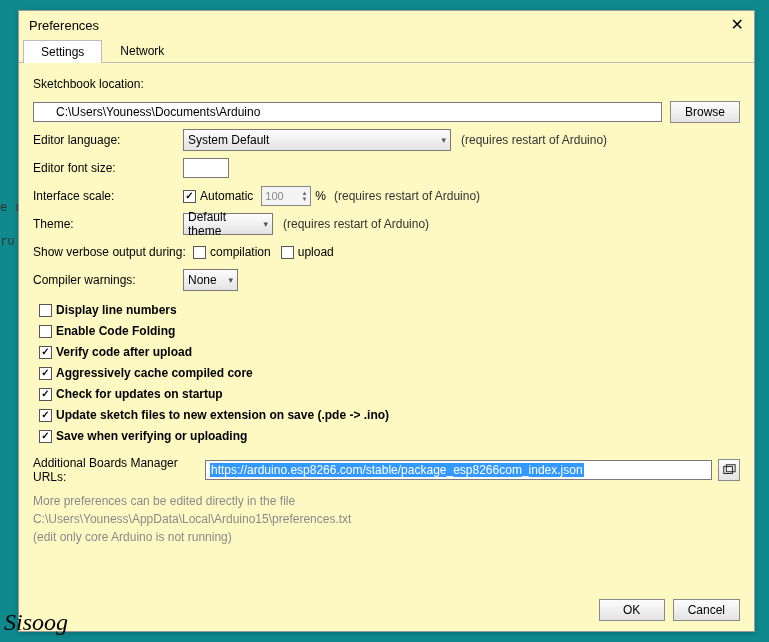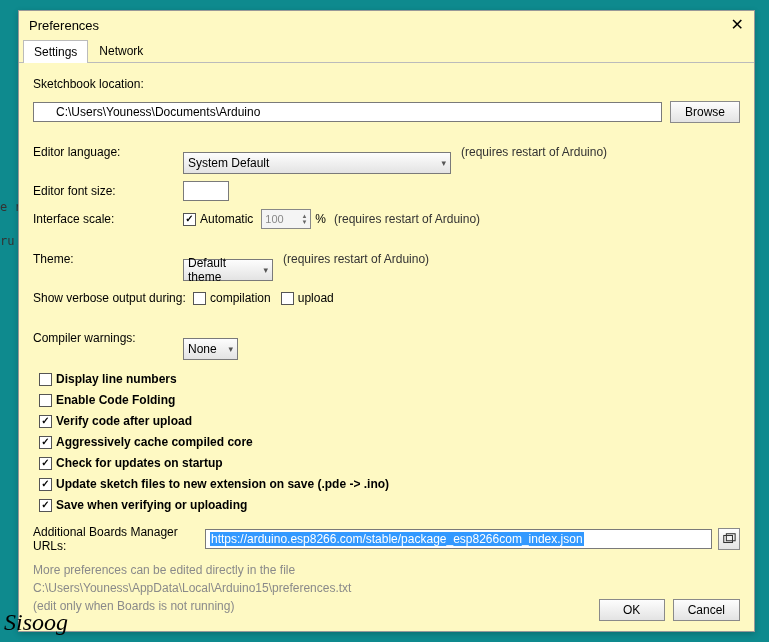--- a/index.html
+++ b/index.html
@@ -1,27 +1,27 @@
 <!DOCTYPE html>
 <html><head>
 <meta charset="utf-8">
 <style>
 * { box-sizing: border-box; margin: 0; padding: 0; }
 body { font-family: "Segoe UI", Arial, sans-serif; font-size: 12px; background: #0e8a8e; width: 769px; height: 642px; position: relative; color: #000; }
 .window { position: absolute; top: 10px; left: 18px; width: 737px; height: 622px; background: #fef9c3; border: 1px solid #999; box-shadow: 0 2px 6px rgba(0,0,0,0.2); }
 .titlebar { display: flex; justify-content: space-between; align-items: center; padding: 6px 10px 6px 10px; font-size: 13px; }
 .close-icon { font-size: 16px; line-height: 1; cursor: default; }
 .tabs { display: flex; border-bottom: 1px solid #bbb; padding: 0 4px; }
-.tab { padding: 4px 10px; border: 1px solid transparent; border-bottom: none; font-size: 12px; cursor: default; }
+.tab { padding: 4px 17px; border: 1px solid transparent; border-bottom: none; font-size: 12px; cursor: default; }
 .tab.active { border-color: #bbb; background: #fff; position: relative; top: 1px; }
 .content { padding: 10px 14px; }
 .row { display: flex; align-items: center; margin-bottom: 6px; min-height: 22px; }
 .label { width: 150px; }
 .input-text { border: 1px solid #7a7a7a; padding: 2px 22px; font-family: inherit; font-size: 12px; height: 20px; }
-.select { border: 1px solid #7a7a7a; background: linear-gradient(#fdfdfd,#e3e3e3); padding: 2px 4px; font-family: inherit; font-size: 12px; height: 22px; display: flex; align-items: center; justify-content: space-between; margin-top: 23px; }
+.select { border: 1px solid #7a7a7a; background: linear-gradient(#fdfdfd,#e3e3e3); padding: 2px 4px; font-family: inherit; font-size: 12px; height: 22px; display: flex; align-items: center; justify-content: space-between; }
 .select .arrow { font-size: 9px; color: #555; margin-left: 6px; }
 .btn { border: 1px solid #8a8a8a; background: linear-gradient(#fdfdfd,#e3e3e3); padding: 3px 14px; font-family: inherit; font-size: 12px; cursor: default; height: 22px; display:flex; align-items:center; }
 .checkbox { width: 13px; height: 13px; border: 1px solid #555; display: inline-flex; align-items: center; justify-content: center; margin-right: 4px; background: #fff; font-size: 10px; line-height: 1; }
 .checkbox.checked::after { content: "✓"; color: #000; font-weight: bold; }
 .chk-row { display: flex; align-items: center; margin-bottom: 7px; padding-left: 6px; font-weight: bold; }
 .spinner { border: 1px solid #888; width: 50px; height: 20px; display: flex; align-items: center; padding: 0 3px; color: #888; background: #f4f4f4; font-size: 11px; justify-content: space-between; }
 .spinner .arrows { display:flex; flex-direction:column; font-size:6px; line-height:6px; color:#666; }
 .note { color: #333; margin-left: 10px; }
 .gray { color: #8a8a8a; }
 .urls-input { flex: 1; border: 1px solid #7a7a7a; padding: 2px 4px; height: 20px; background: #fff; }
@@ -161,21 +161,21 @@
             <rect x="5" y="2" width="10" height="8" fill="none" stroke="#333" stroke-width="1.2"></rect>
           </svg>
       </div>
     </div>
 
     <div style="height:4px"></div>
     <div class="gray">More preferences can be edited directly in the file</div>
     <div style="height:4px"></div>
     <div class="gray">C:\Users\Youness\AppData\Local\Arduino15\preferences.txt</div>
     <div style="height:4px"></div>
-    <div class="gray">(edit only when Boards is not running)</div>
+    <div class="gray">(edit only core Arduino is not running)</div>
 
   </div>
 
   <div class="footer">
     <div class="btn">OK</div>
     <div class="btn">Cancel</div>
   </div>
 </div>
 
 <div class="watermark">Sisoog</div>

